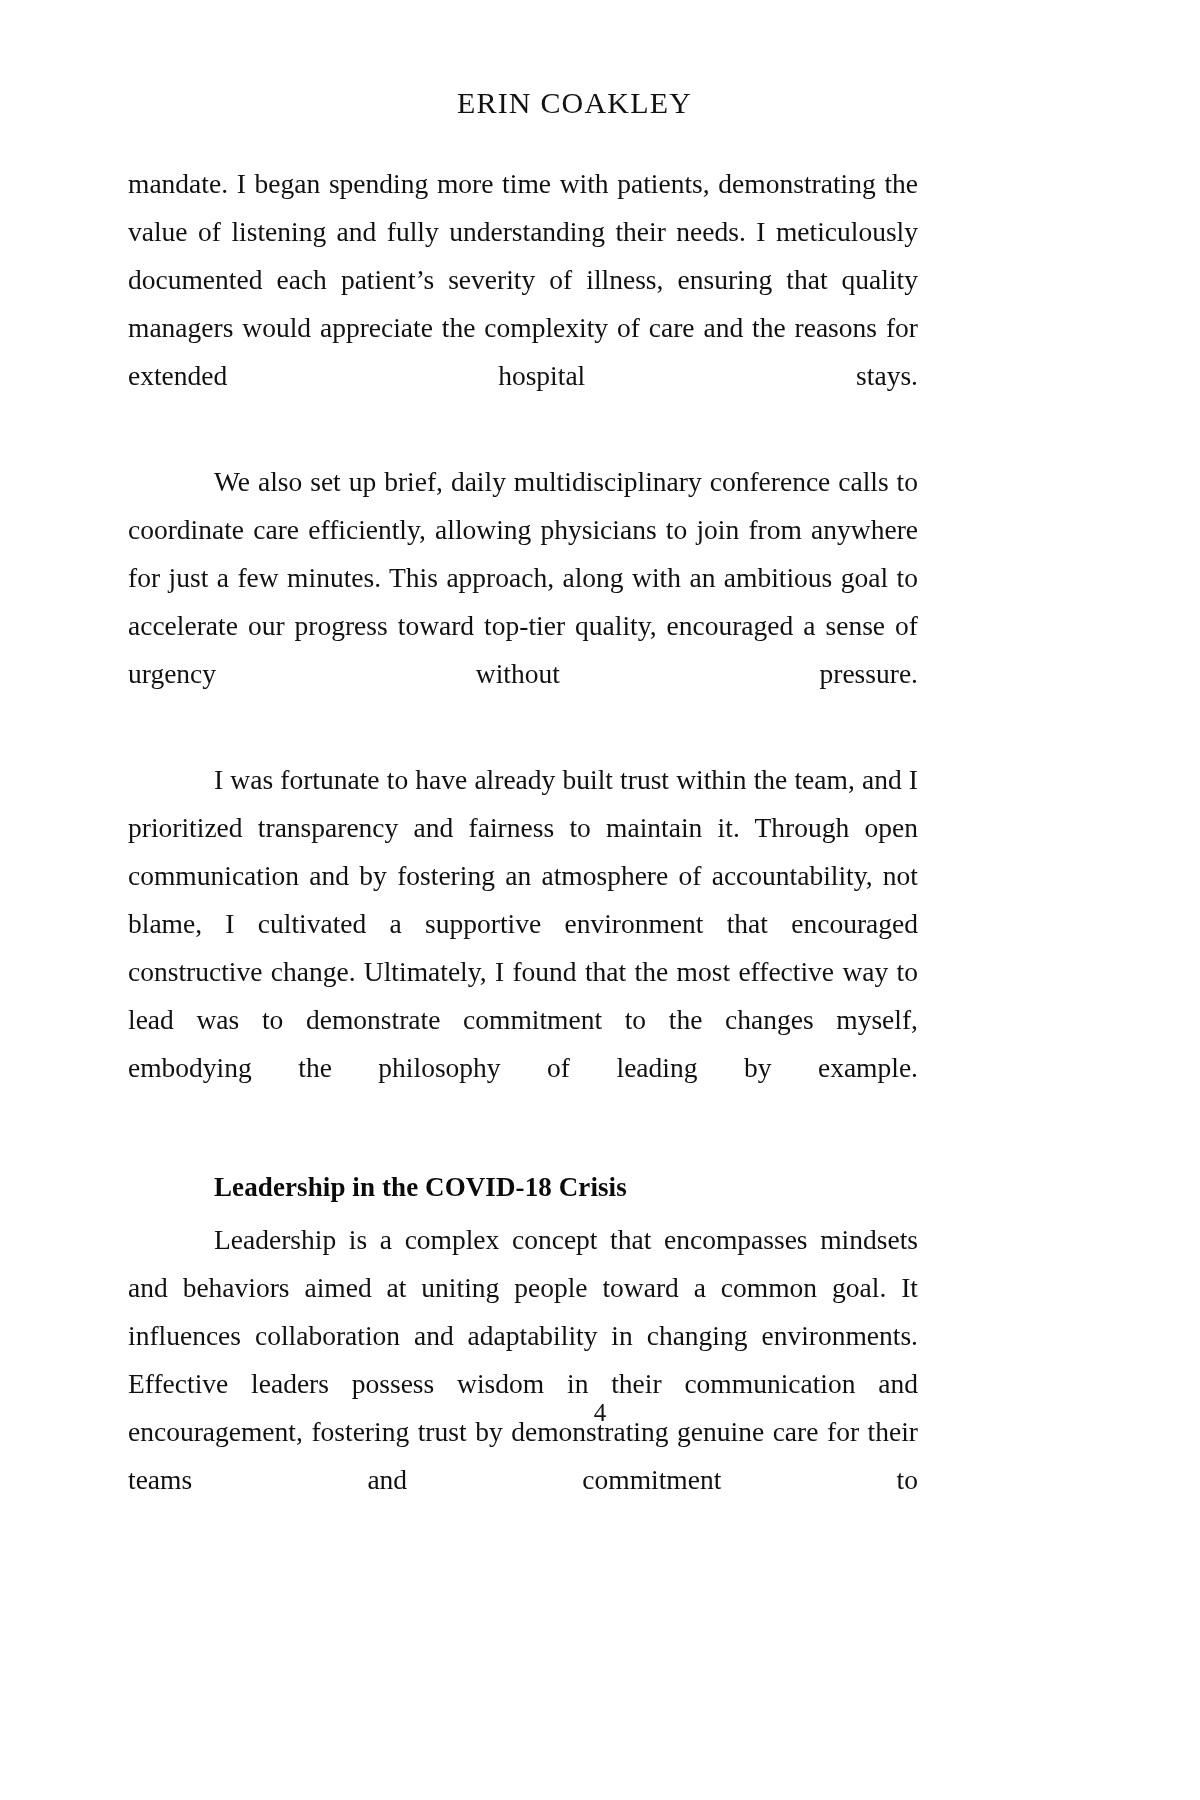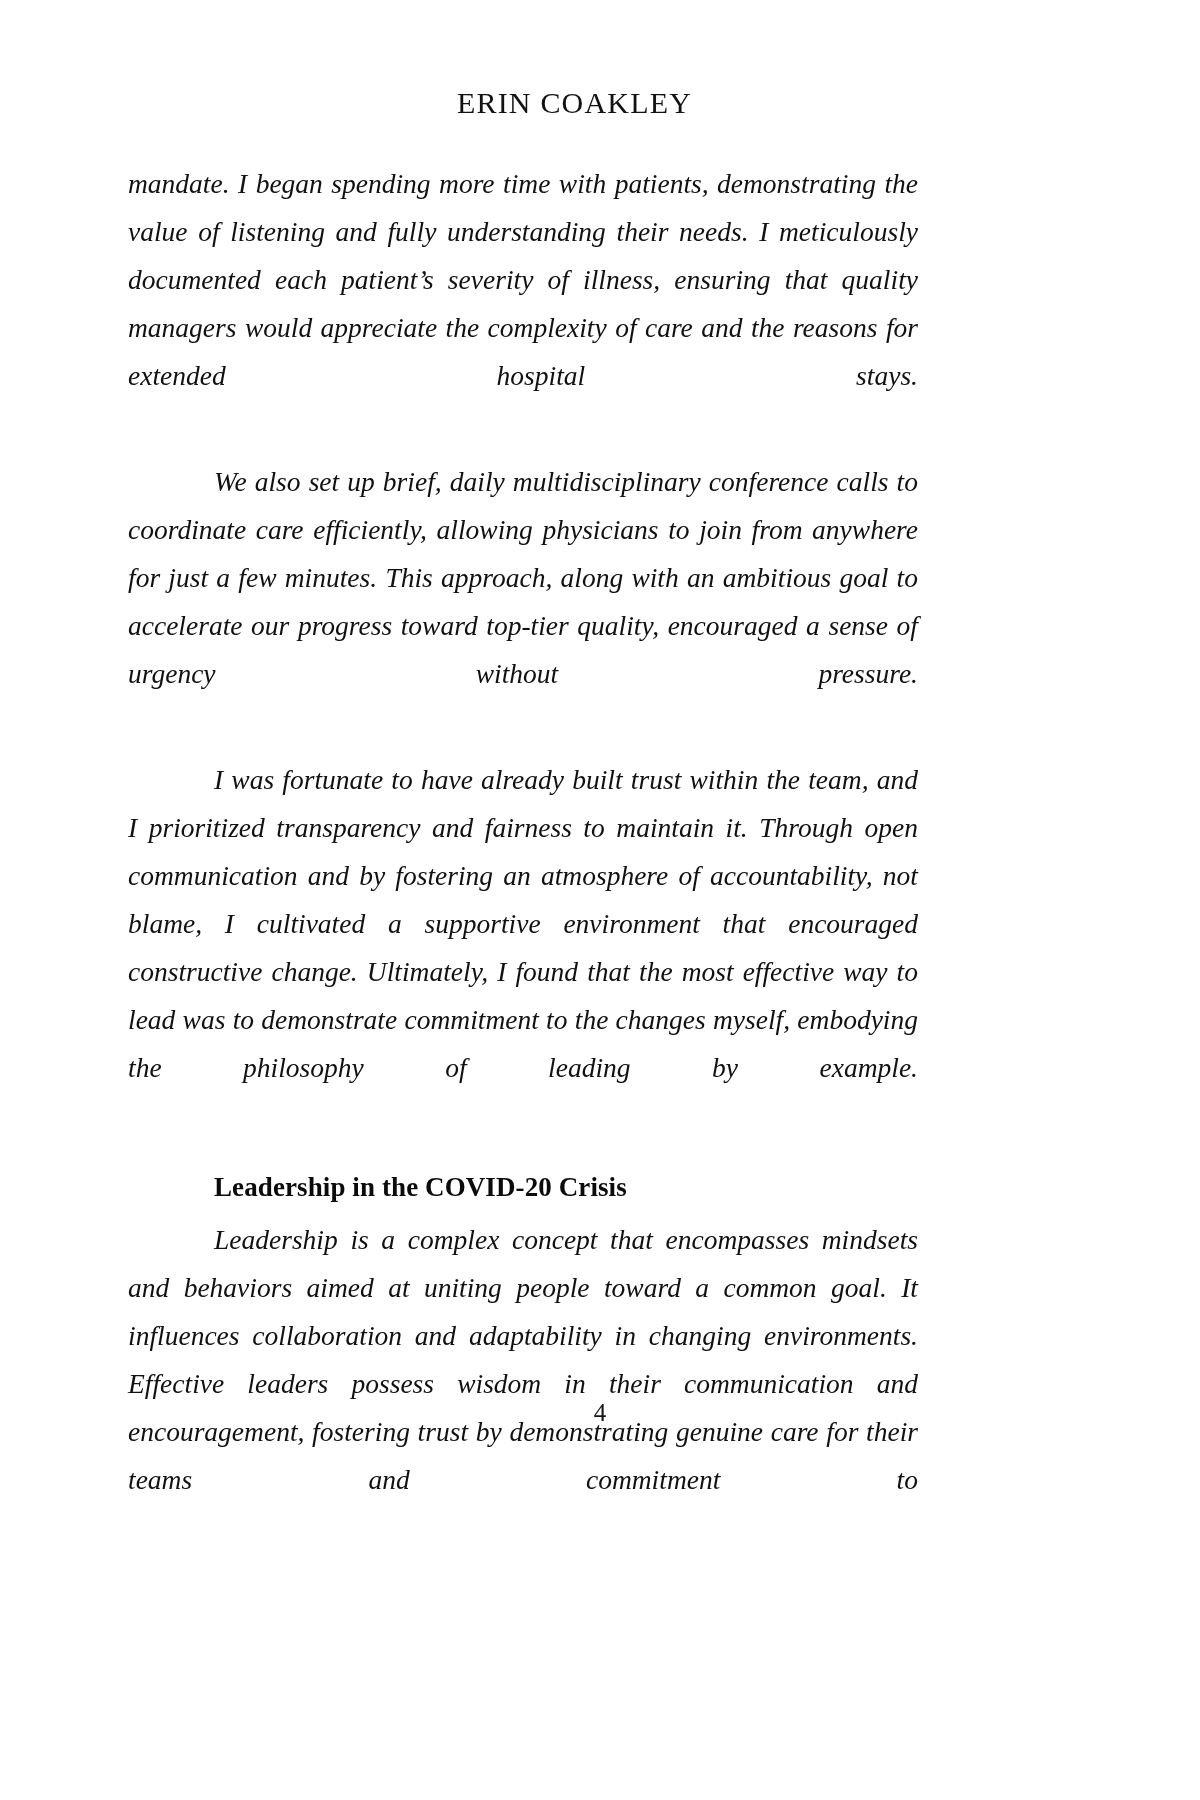--- a/index.html
+++ b/index.html
@@ -45,21 +45,20 @@
   p.para {
     margin: 0;
     font-size: 27.5px;
     line-height: 48px;
     text-align: justify;
     text-justify: inter-word;
     -webkit-hyphens: none;
     hyphens: none;
     color: #111111;
     font-stretch: condensed;
-    font-style: italic;
   }
 
   p.para.indent {
     text-indent: 86px;
   }
 
   p.para + p.para {
     margin-top: 10px;
   }
 
@@ -101,21 +100,21 @@
   <div class="running-head">ERIN COAKLEY</div>
 
   <div class="text-block">
 
     <p class="para">mandate. I began spending more time with patients, demonstrating the value of listening and fully understanding their needs. I meticulously documented each patient’s severity of illness, ensuring that quality managers would appreciate the complexity of care and the reasons for extended hospital stays.</p>
 
     <p class="para indent">We also set up brief, daily multidisciplinary conference calls to coordinate care efficiently, allowing physicians to join from anywhere for just a few minutes. This approach, along with an ambitious goal to accelerate our progress toward top-tier quality, encouraged a sense of urgency without pressure.</p>
 
     <p class="para indent">I was fortunate to have already built trust within the team, and I prioritized transparency and fairness to maintain it. Through open communication and by fostering an atmosphere of accountability, not blame, I cultivated a supportive environment that encouraged constructive change. Ultimately, I found that the most effective way to lead was to demonstrate commitment to the changes myself, embodying the philosophy of leading by example.</p>
 
-    <h2 class="section-heading">Leadership in the COVID-20 Crisis</h2>
+    <h2 class="section-heading">Leadership in the COVID-18 Crisis</h2>
 
     <p class="para indent">Leadership is a complex concept that encompasses mindsets and behaviors aimed at uniting people toward a common goal. It influences collaboration and adaptability in changing environments. Effective leaders possess wisdom in their communication and encouragement, fostering trust by demonstrating genuine care for their teams and commitment to</p>
 
   </div>
 
   <div class="folio">4</div>
 
 </div>
 
 </body></html>

